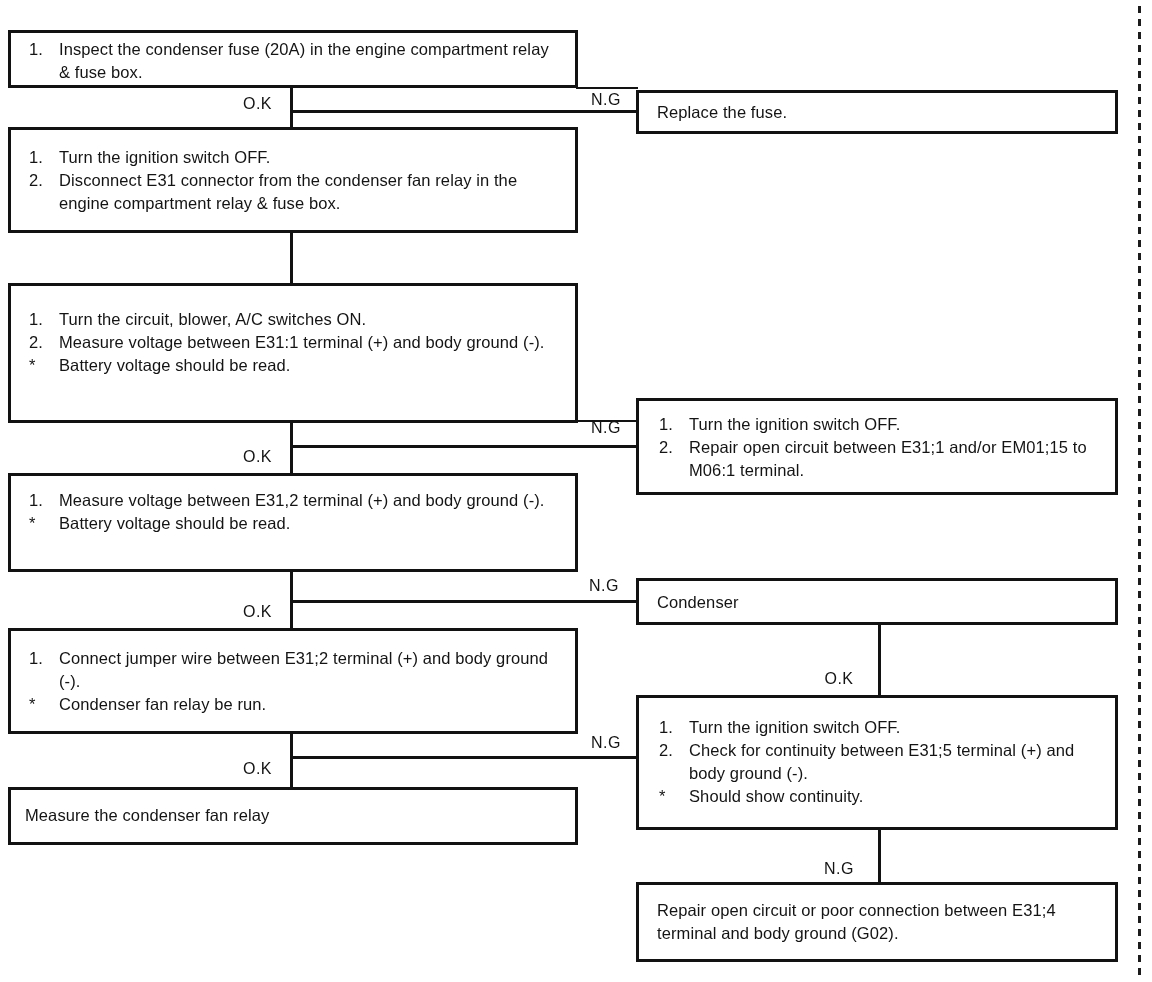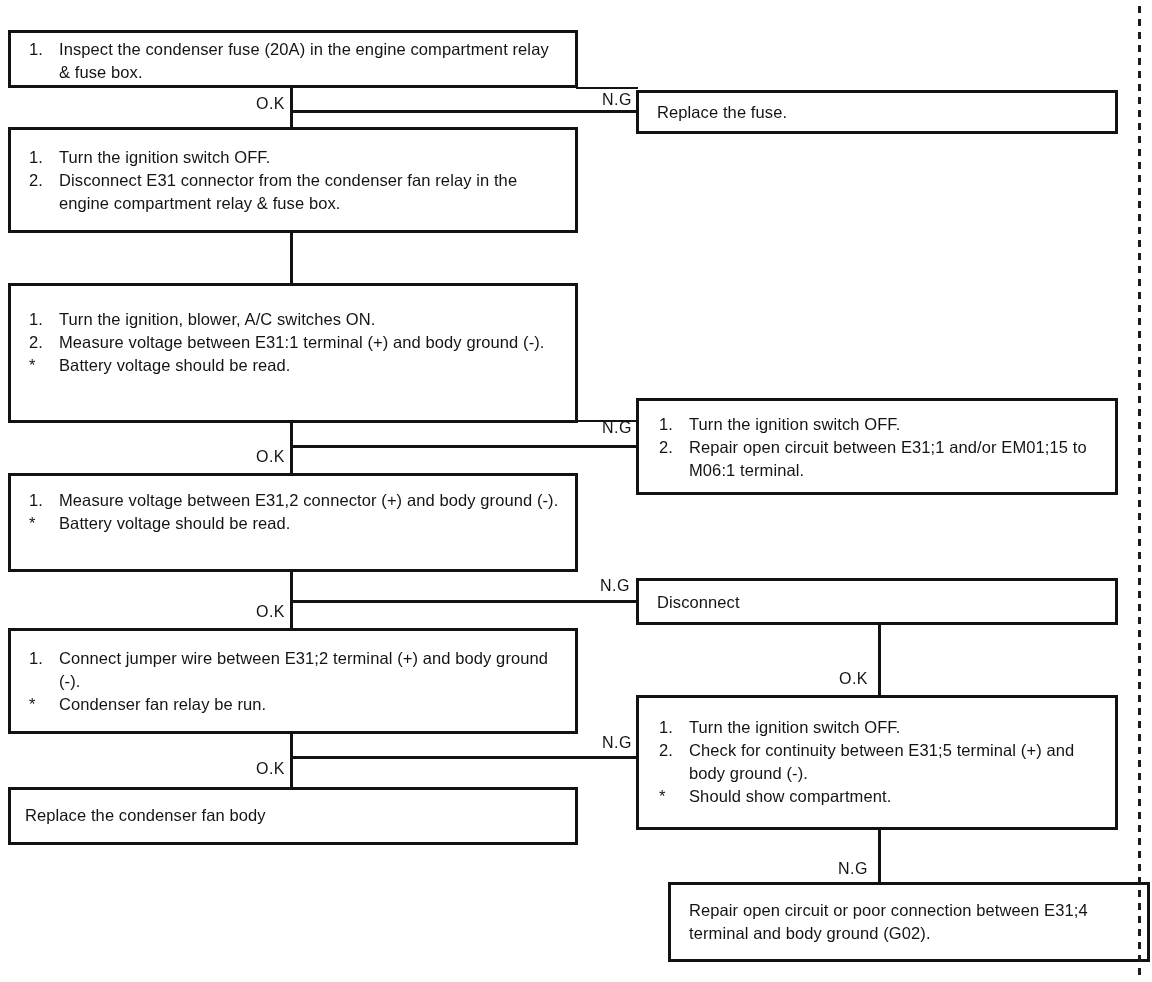--- a/index.html
+++ b/index.html
@@ -19,38 +19,38 @@
   .item .t { flex:1 1 auto; padding-right:6px; }
   .plain { padding-right:8px; }
   .vline, .hline, .extline {
     position:absolute; background:#121212;
   }
   .vline { width:3px; }
   .hline { height:3px; }
   .extline { height:2px; }
   .lbl {
     position:absolute; font-size:16px; letter-spacing:0.5px;
-    white-space:nowrap; text-align:right;
+    white-space:nowrap; text-align:center;
   }
   .edge {
     position:absolute; left:1138px; top:6px; width:3px; height:970px;
     background:repeating-linear-gradient(180deg,#1c1c1c 0 7px,transparent 7px 13px);
   }
   
   #b1 { top:30px;  height:58px;  padding:5px 8px 0 18px; }
   #b2 { top:127px; height:106px; padding:16px 8px 0 18px; }
   #b3 { top:283px; height:140px; padding:22px 8px 0 18px; }
   #b4 { top:473px; height:99px;  padding:13px 8px 0 18px; }
   #b5 { top:628px; height:106px; padding:16px 8px 0 18px; }
   #b6 { top:787px; height:58px;  padding:14px 8px 0 14px; }
   #r1 { top:90px;  height:44px;  padding:8px 16px 0 18px; }
   #r2 { top:398px; height:97px;  padding:12px 6px 0 20px; }
   #r3 { top:578px; height:47px;  padding:10px 8px 0 18px; }
   #r4 { top:695px; height:135px; padding:18px 6px 0 20px; }
-  #r5 { top:882px; height:80px;  padding:14px 8px 0 18px;margin-left:32px; }
+  #r5 { top:882px; height:80px;  padding:14px 8px 0 18px; }
 </style>
 </head>
 <body>
 
 <div class="page">
 
   <div id="b1" class="box left">
     <div class="item">
       <span class="m">1.</span>
       <span class="t">Inspect the condenser fuse (20A) in the engine compartment relay &amp; fuse box.</span>
@@ -64,89 +64,89 @@
     </div>
     <div class="item">
       <span class="m">2.</span>
       <span class="t">Disconnect E31 connector from the condenser fan relay in the engine compartment relay &amp; fuse box.</span>
     </div>
   </div>
 
   <div id="b3" class="box left">
     <div class="item">
       <span class="m">1.</span>
-      <span class="t">Turn the ignition, blower, A/C switches ON.</span>
+      <span class="t">Turn the circuit, blower, A/C switches ON.</span>
     </div>
     <div class="item">
       <span class="m">2.</span>
       <span class="t">Measure voltage between E31:1 terminal (+) and body ground (-).</span>
     </div>
     <div class="item">
       <span class="m">*</span>
       <span class="t">Battery voltage should be read.</span>
     </div>
   </div>
 
   <div id="b4" class="box left">
     <div class="item">
       <span class="m">1.</span>
-      <span class="t">Measure voltage between E31,2 connector (+) and body ground (-).</span>
+      <span class="t">Measure voltage between E31,2 terminal (+) and body ground (-).</span>
     </div>
     <div class="item">
       <span class="m">*</span>
       <span class="t">Battery voltage should be read.</span>
     </div>
   </div>
 
   <div id="b5" class="box left">
     <div class="item">
       <span class="m">1.</span>
       <span class="t">Connect jumper wire between E31;2 terminal (+) and body ground (-).</span>
     </div>
     <div class="item">
       <span class="m">*</span>
       <span class="t">Condenser fan relay be run.</span>
     </div>
   </div>
 
   <div id="b6" class="box left">
-    <div class="plain">Replace the condenser fan body</div>
+    <div class="plain">Measure the condenser fan relay</div>
   </div>
 
   <div id="r1" class="box right">
     <div class="plain">Replace the fuse.</div>
   </div>
 
   <div id="r2" class="box right">
     <div class="item">
       <span class="m">1.</span>
       <span class="t">Turn the ignition switch OFF.</span>
     </div>
     <div class="item">
       <span class="m">2.</span>
       <span class="t">Repair open circuit between E31;1 and/or EM01;15 to M06:1 terminal.</span>
     </div>
   </div>
 
   <div id="r3" class="box right">
-    <div class="plain">Disconnect</div>
+    <div class="plain">Condenser</div>
   </div>
 
   <div id="r4" class="box right">
     <div class="item">
       <span class="m">1.</span>
       <span class="t">Turn the ignition switch OFF.</span>
     </div>
     <div class="item">
       <span class="m">2.</span>
       <span class="t">Check for continuity between E31;5 terminal (+) and body ground (-).</span>
     </div>
     <div class="item">
       <span class="m">*</span>
-      <span class="t">Should show compartment.</span>
+      <span class="t">Should show continuity.</span>
     </div>
   </div>
 
   <div id="r5" class="box right">
     <div class="plain">Repair open circuit or poor connection between E31;4 terminal and body ground (G02).</div>
   </div>
 
   <div class="vline" style="left:290px; top:86px;  height:41px;"></div>
   <div class="vline" style="left:290px; top:233px; height:50px;"></div>
   <div class="vline" style="left:290px; top:423px; height:50px;"></div>

